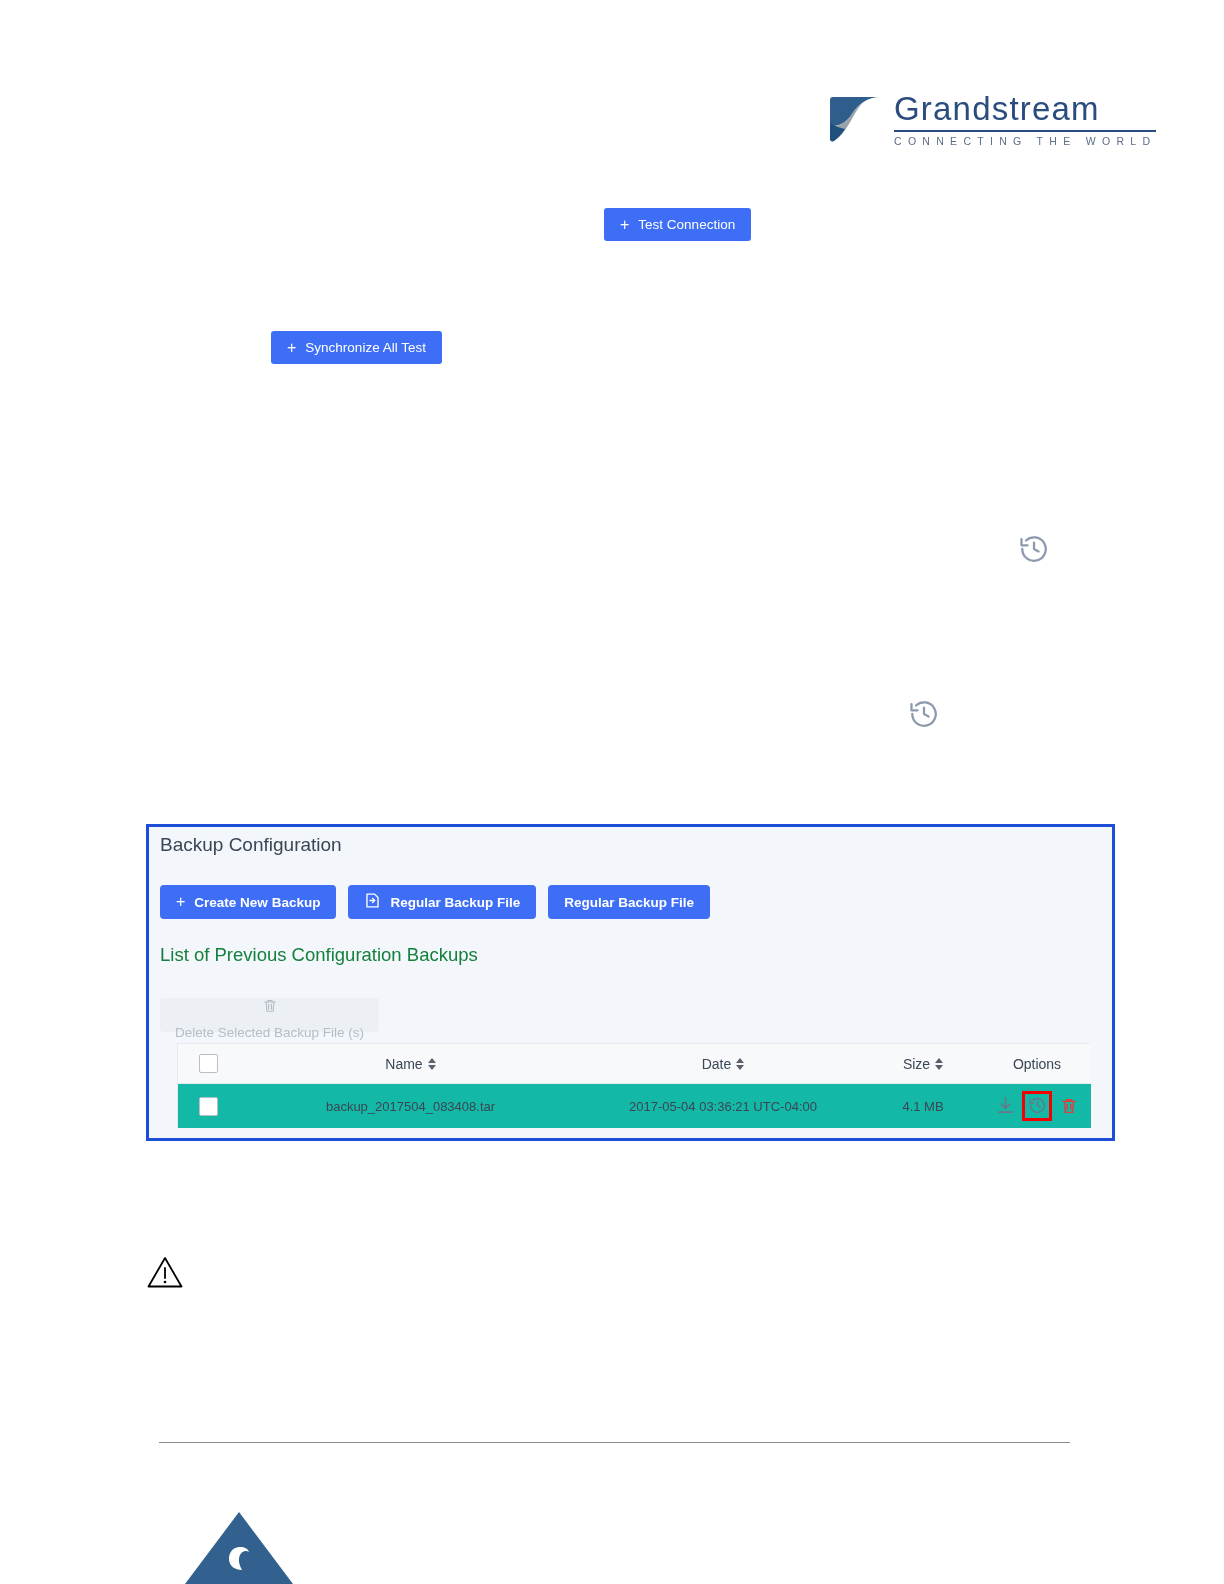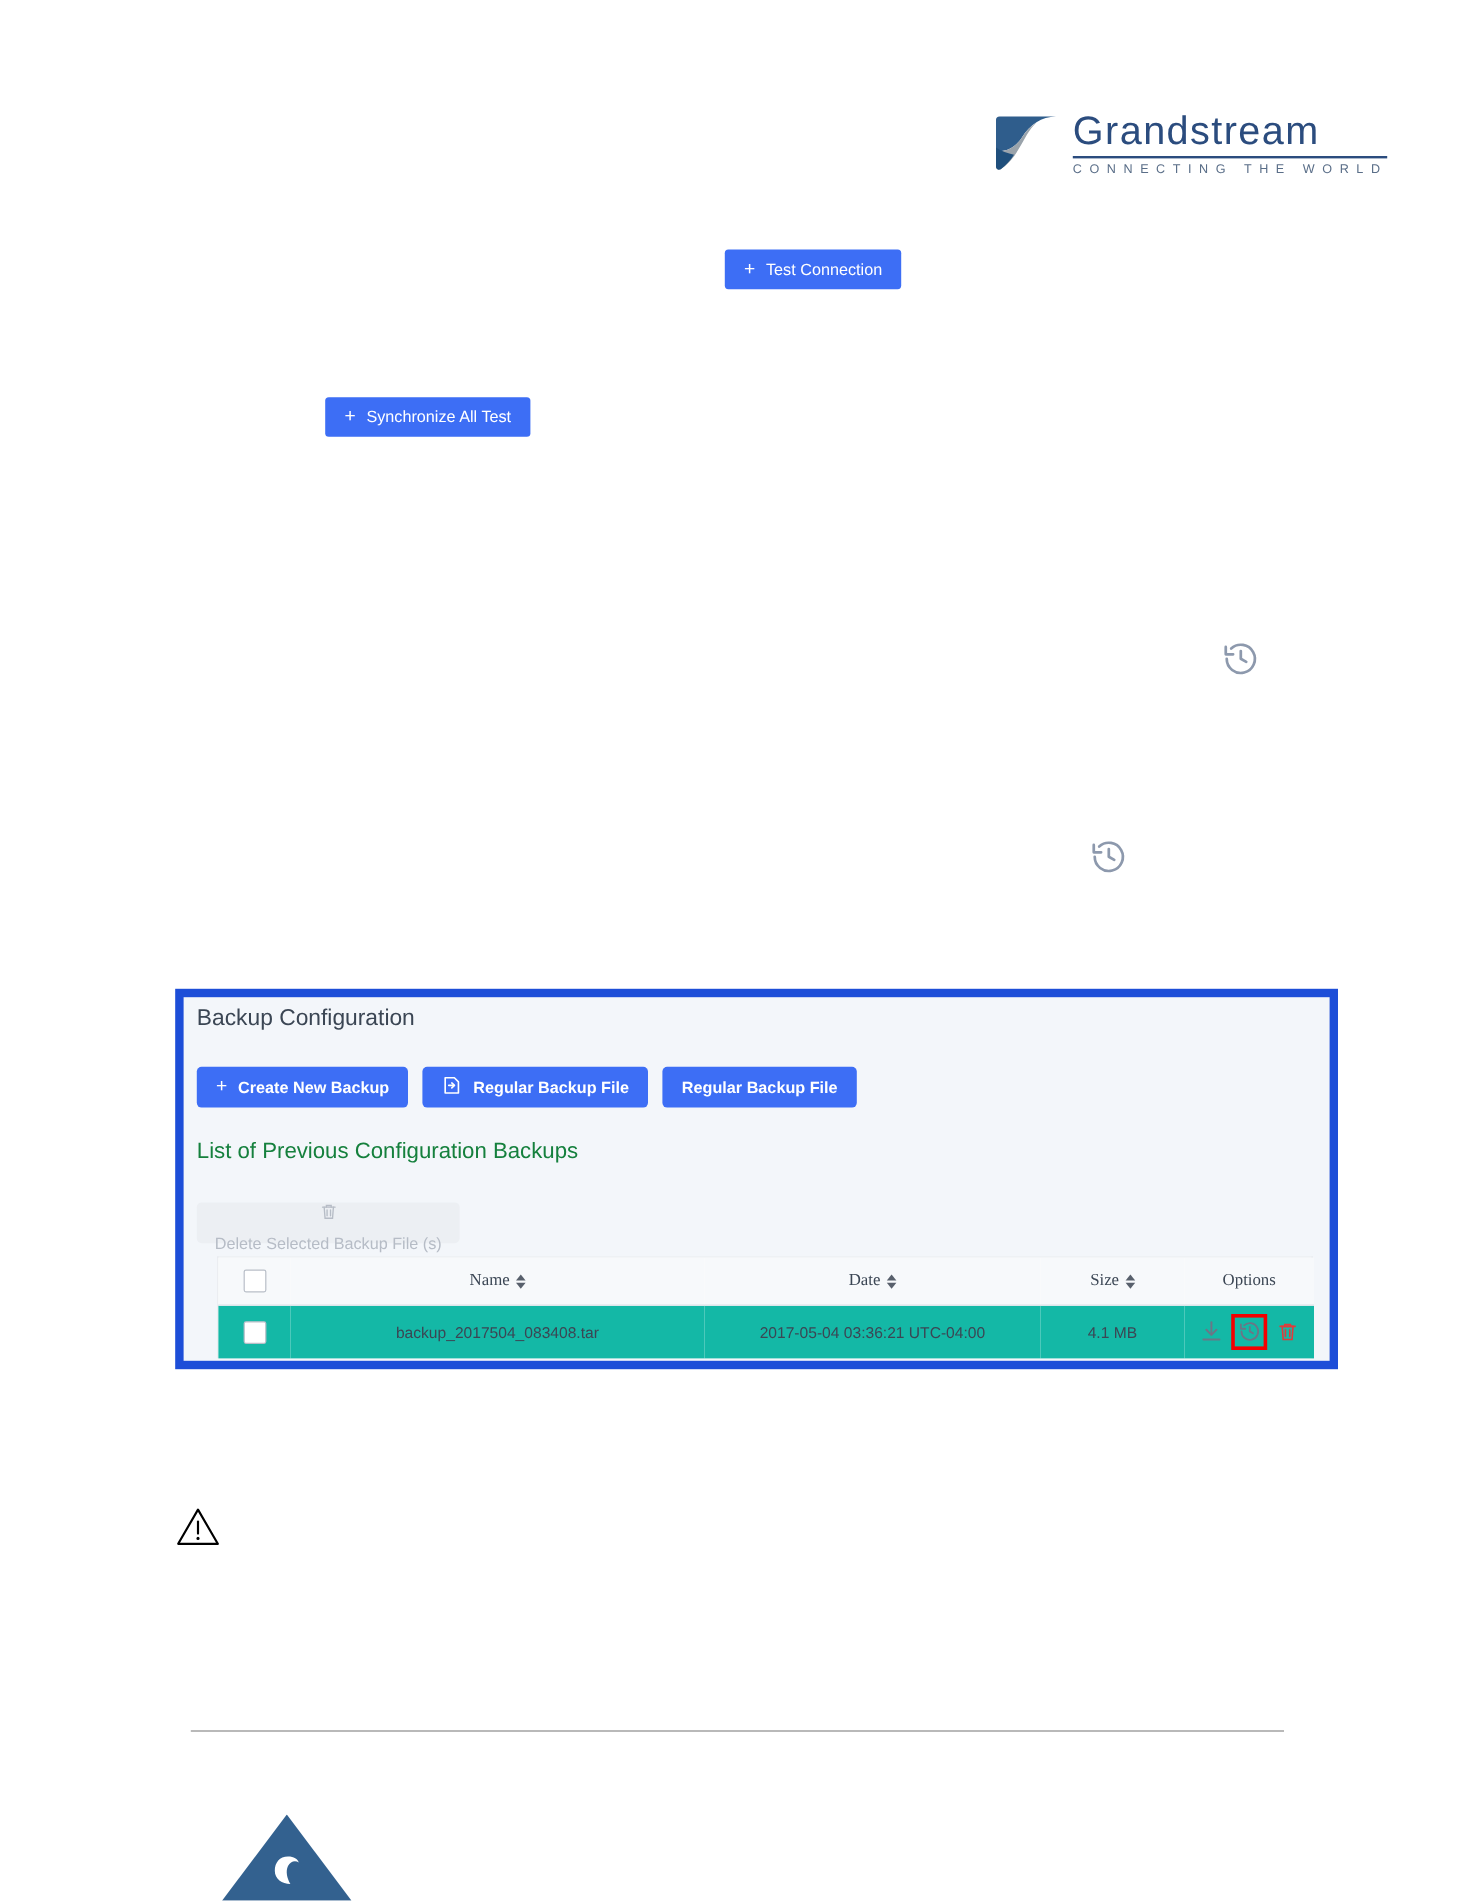--- a/index.html
+++ b/index.html
@@ -102,21 +102,21 @@
   #history-icon-upper { left: 1018px; top: 533px; }
   #history-icon-lower { left: 908px; top: 698px; }
 
   
   #backup-panel {
     position: absolute;
     left: 146px;
     top: 824px;
     width: 969px;
     height: 317px;
-    border: 7px solid #1d4ed8;
+    border: 3px solid #1d4ed8;
     background: #f3f6fa;
     box-sizing: border-box;
   }
   #panel-title {
     position: absolute;
     left: 11px;
     top: 7px;
     font-size: 19px;
     color: #3b4654;
     font-weight: 400;
@@ -179,21 +179,20 @@
   }
   #backup-table thead th {
     background: #f7f9fb;
     height: 39px;
     font-size: 14px;
     font-weight: 400;
     color: #3b4654;
     border-bottom: 1px solid #e6e9ee;
     text-align: center;
     padding: 0;
-    font-family: Liberation Serif, serif;
   }
   #backup-table tbody td {
     height: 44px;
     font-size: 13px;
     color: #3b4654;
     text-align: center;
     padding: 0;
     background: #14b8a6;
   }
   .col-check { width: 60px; }

